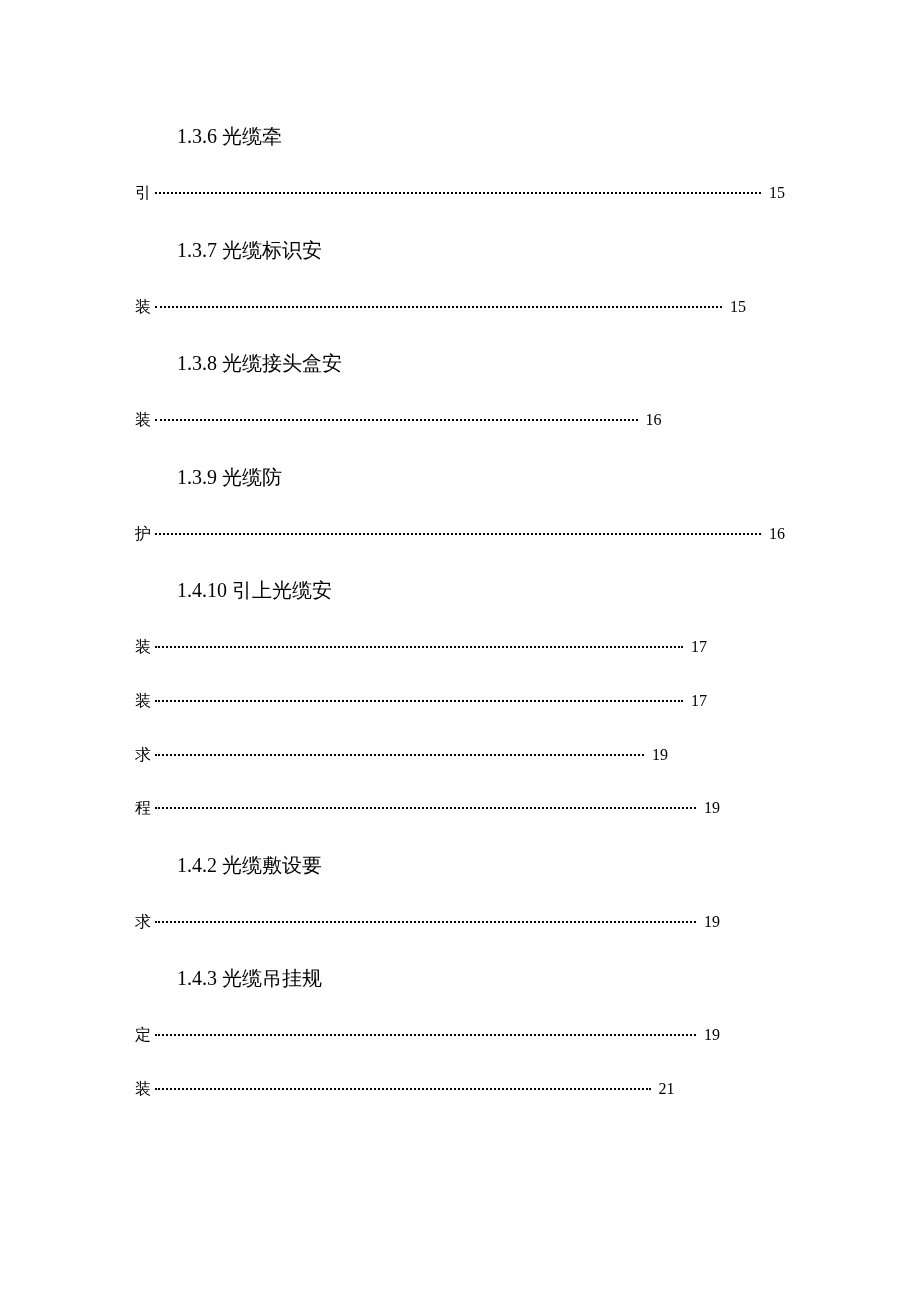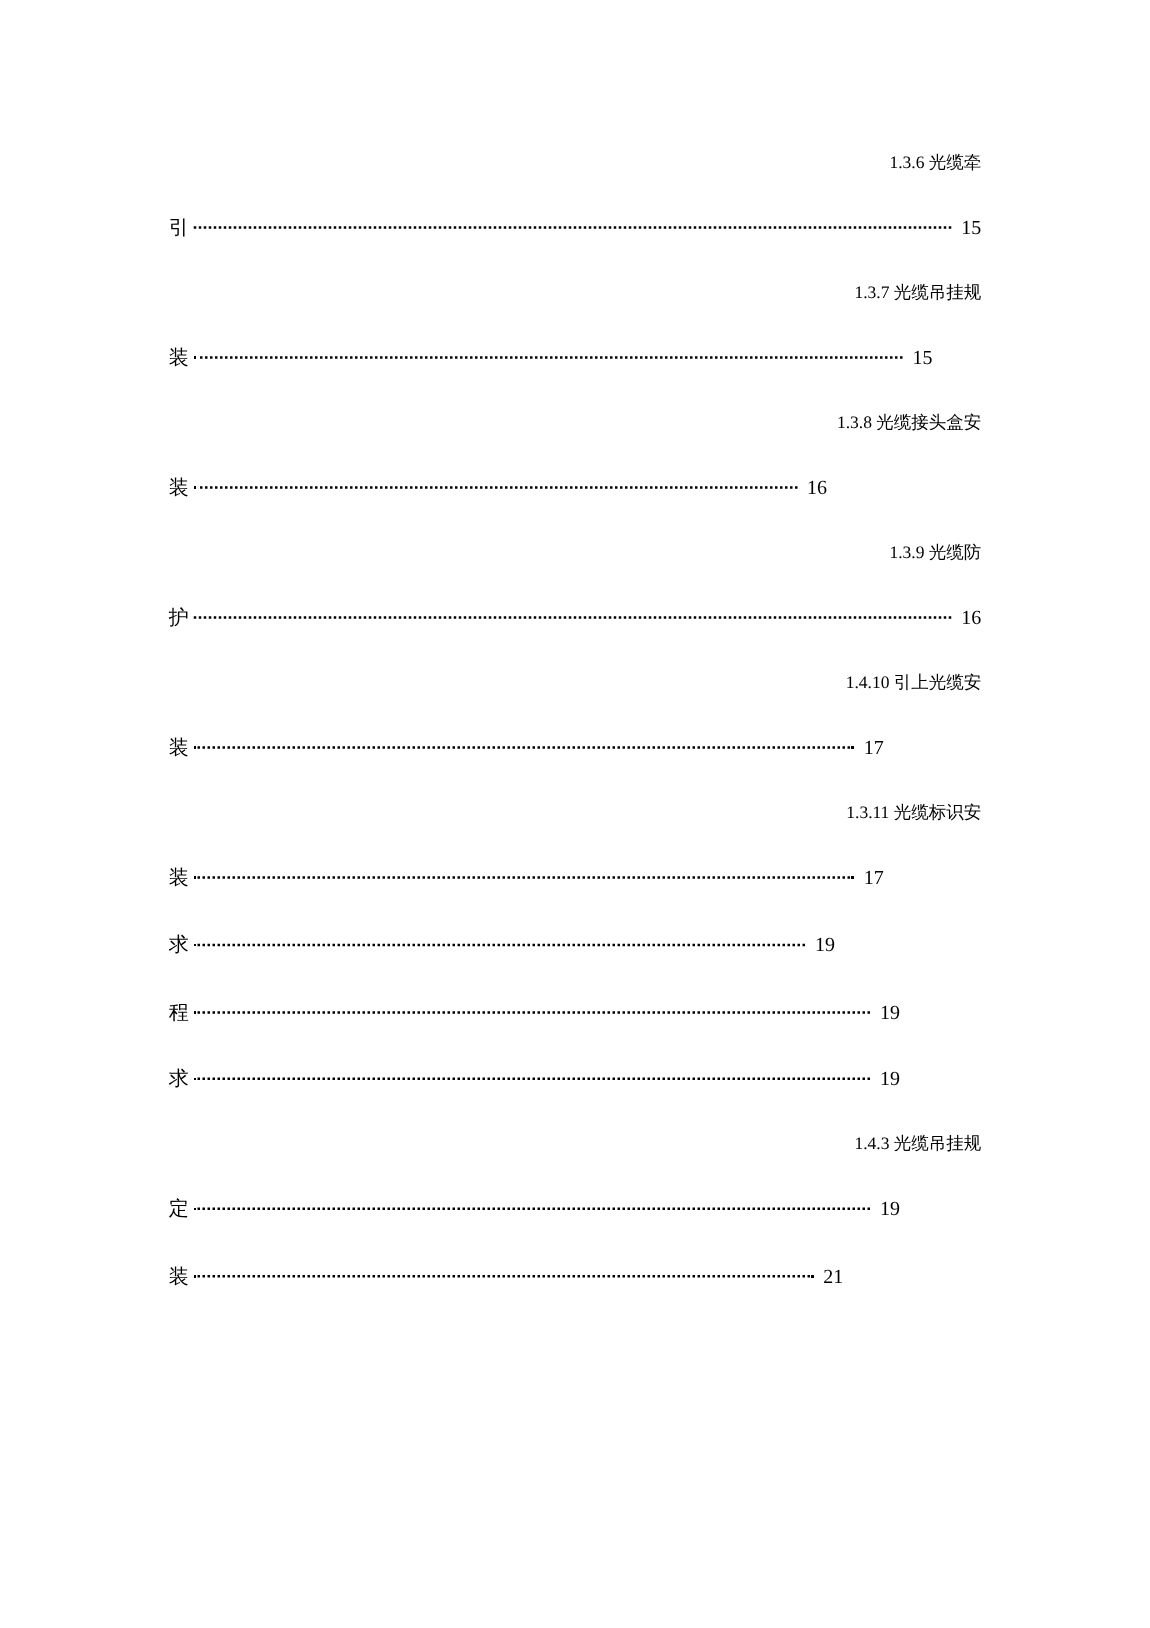--- a/index.html
+++ b/index.html
@@ -13,24 +13,23 @@
       height: 1302px;
       font-family: "SimSun", "宋体", serif;
       padding: 120px 135px 0 135px;
       color: #000000;
     }
     .toc-container {
       width: 100%;
     }
     .toc-title {
       padding-left: 42px;
-      font-size: 14px;
+      font-size: 20px;
       line-height: 1.6;
       margin-bottom: 28px;
-      text-align: right;
     }
     .toc-continuation {
       display: flex;
       align-items: baseline;
       font-size: 16px;
       line-height: 1.6;
       margin-bottom: 28px;
       width: 100%;
     }
     .toc-cont-text {
@@ -68,21 +67,21 @@
   <div class="entry-wrapper">
     <div class="toc-title">1.3.6 光缆牵</div>
     <div class="toc-continuation w-full">
       <span class="toc-cont-text">引</span>
       <span class="toc-dots"></span>
       <span class="toc-page">15</span>
     </div>
   </div>
 
   <div class="entry-wrapper">
-    <div class="toc-title">1.3.7 光缆吊挂规</div>
+    <div class="toc-title">1.3.7 光缆标识安</div>
     <div class="toc-continuation w-94">
       <span class="toc-cont-text">装</span>
       <span class="toc-dots"></span>
       <span class="toc-page">15</span>
     </div>
   </div>
 
   <div class="entry-wrapper">
     <div class="toc-title">1.3.8 光缆接头盒安</div>
     <div class="toc-continuation w-81">
@@ -104,21 +103,20 @@
   <div class="entry-wrapper">
     <div class="toc-title">1.4.10 引上光缆安</div>
     <div class="toc-continuation w-88">
       <span class="toc-cont-text">装</span>
       <span class="toc-dots"></span>
       <span class="toc-page">17</span>
     </div>
   </div>
 
   <div class="entry-wrapper">
-    <div class="toc-title">1.3.11 光缆标识安</div>
     <div class="toc-continuation w-88">
       <span class="toc-cont-text">装</span>
       <span class="toc-dots"></span>
       <span class="toc-page">17</span>
     </div>
   </div>
 
   <div class="entry-wrapper">
     <div class="toc-continuation w-82">
       <span class="toc-cont-text">求</span>
@@ -129,20 +127,21 @@
 
   <div class="entry-wrapper">
     <div class="toc-continuation w-90">
       <span class="toc-cont-text">程</span>
       <span class="toc-dots"></span>
       <span class="toc-page">19</span>
     </div>
   </div>
 
   <div class="entry-wrapper">
+    <div class="toc-title">1.4.2 光缆敷设要</div>
     <div class="toc-continuation w-90">
       <span class="toc-cont-text">求</span>
       <span class="toc-dots"></span>
       <span class="toc-page">19</span>
     </div>
   </div>
 
   <div class="entry-wrapper">
     <div class="toc-title">1.4.3 光缆吊挂规</div>
     <div class="toc-continuation w-90">

